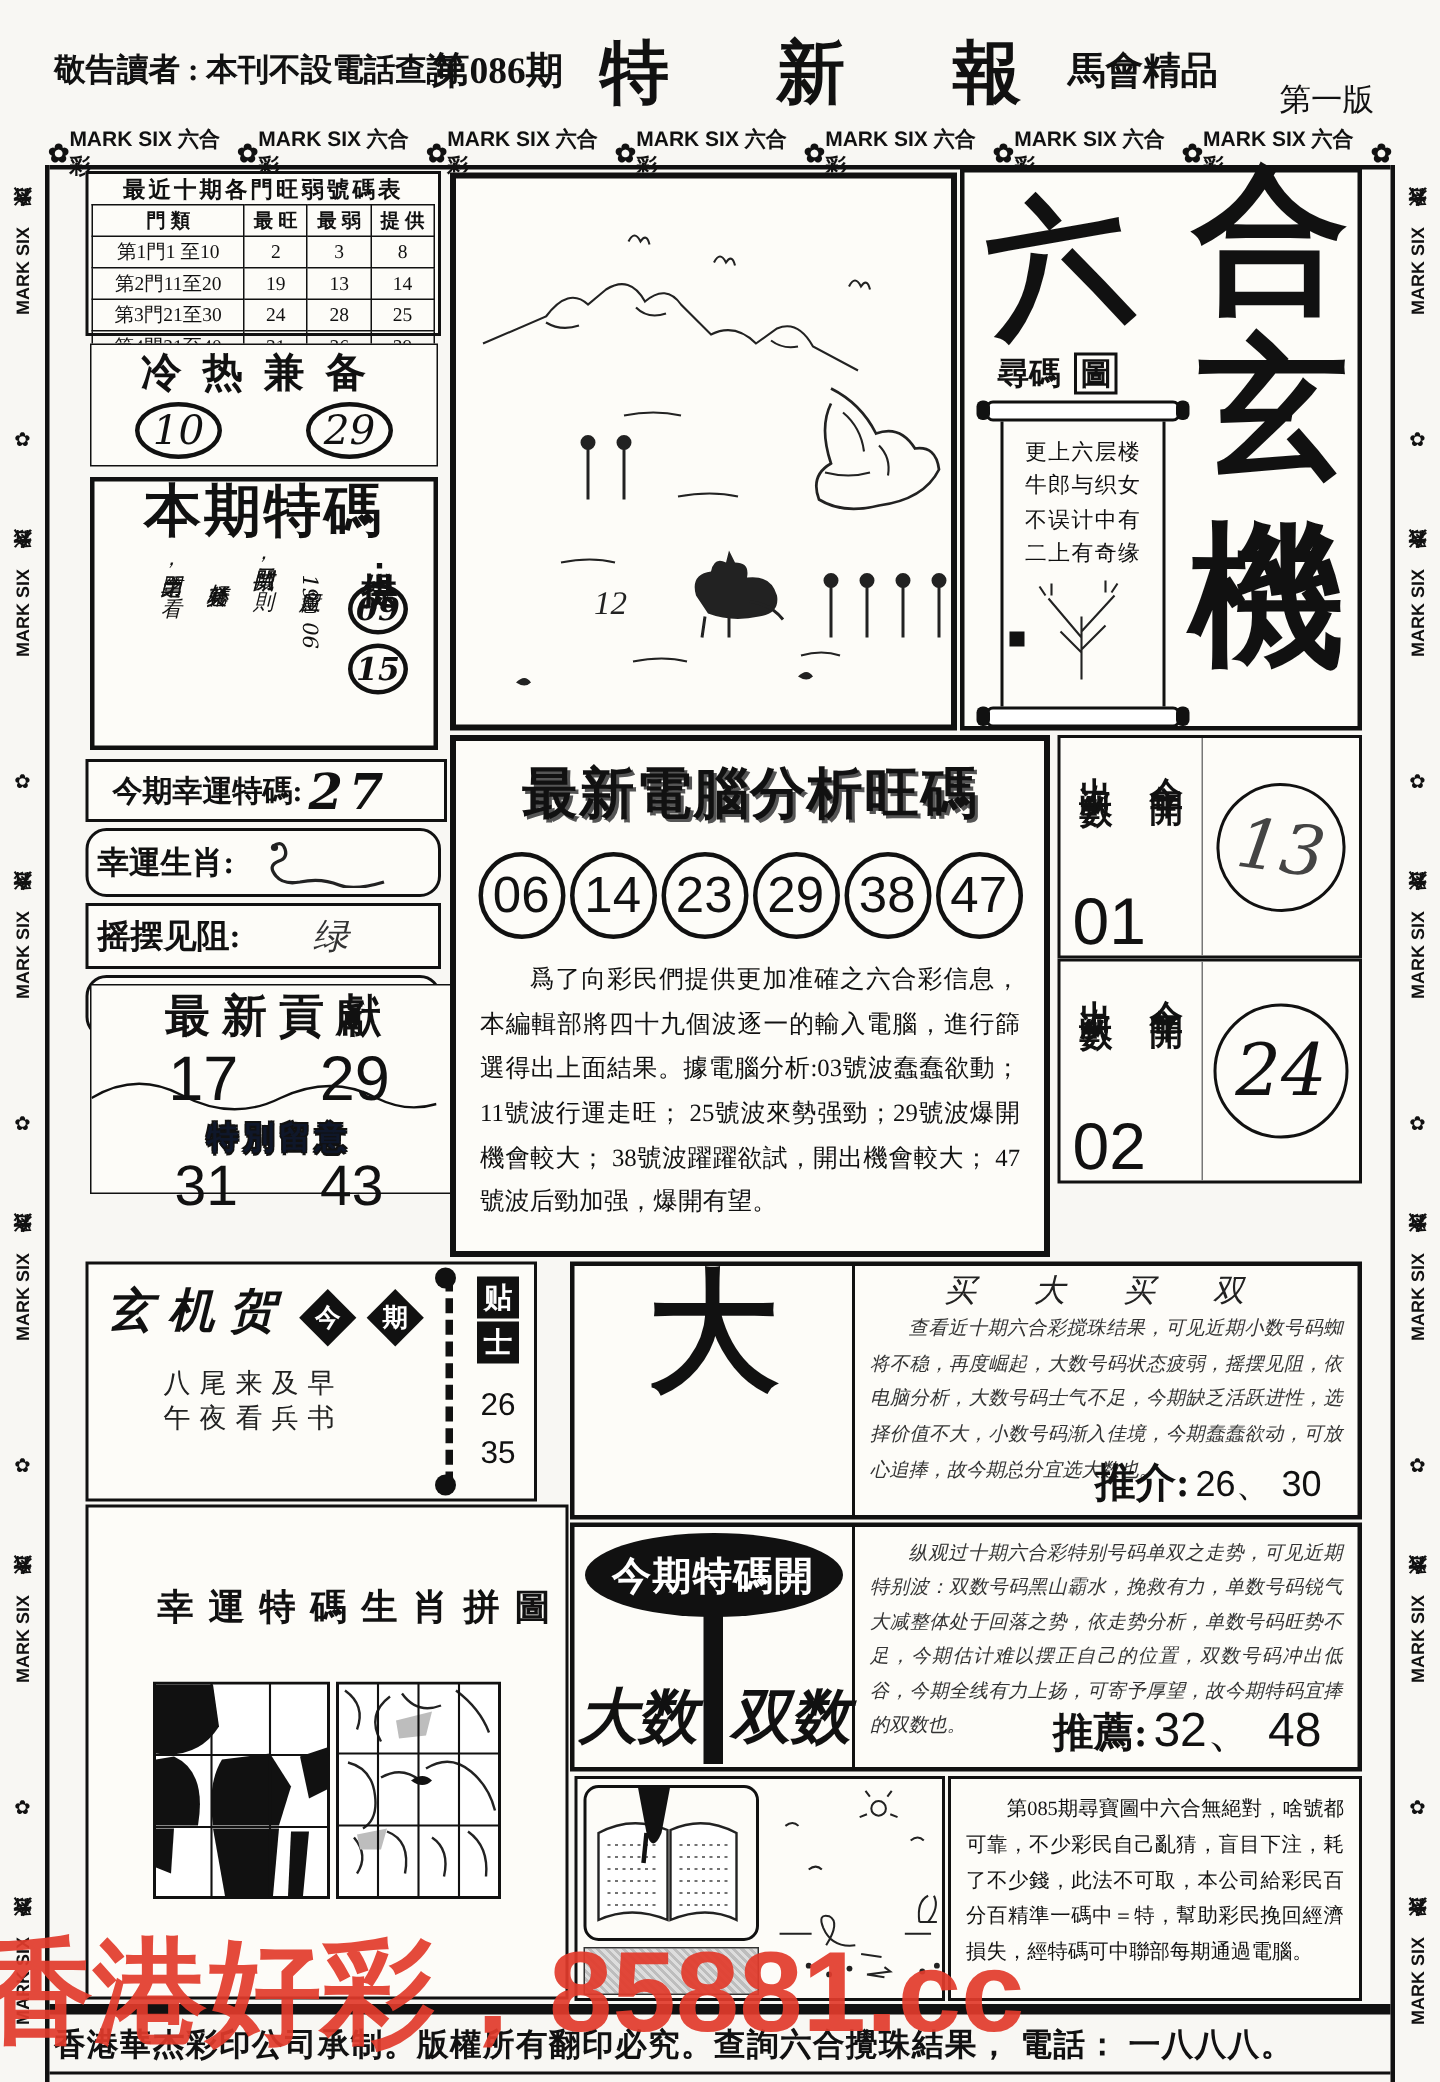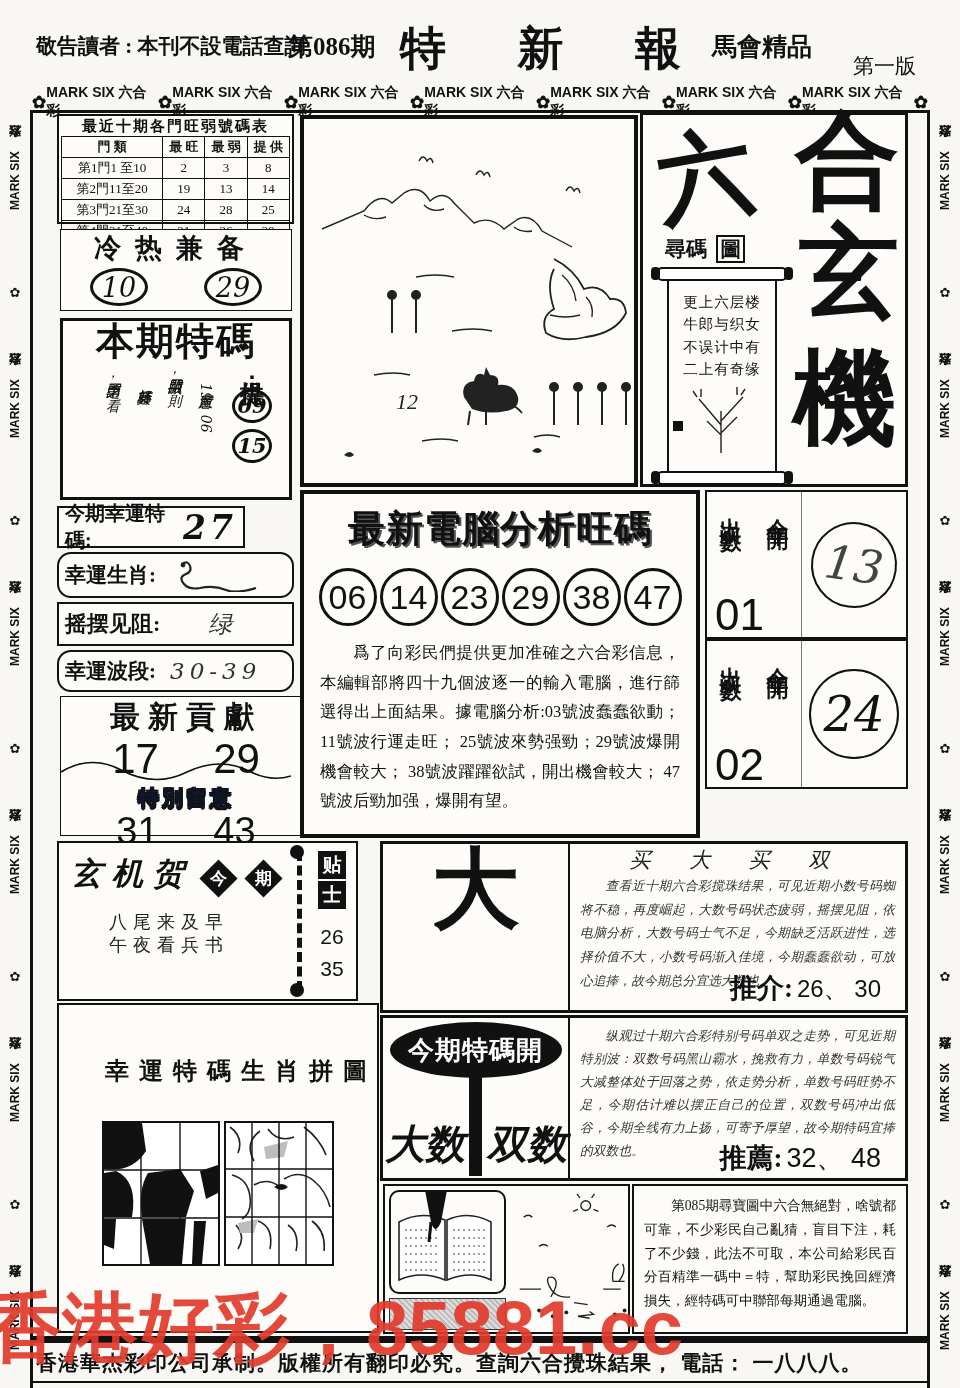--- a/index.html
+++ b/index.html
@@ -172,41 +172,41 @@
         <div style="margin-top:4px;">第三門之中，看</div>
       </div>
       <div style="width:62px;display:flex;flex-direction:column;align-items:center;">
         <div style="writing-mode:vertical-rl;font-size:24px;font-weight:bold;">提供：</div>
         <span class="circle hand" style="width:40px;height:34px;font-size:21px;font-weight:bold;margin-top:2px;">09</span>
         <span class="circle hand" style="width:40px;height:34px;font-size:21px;font-weight:bold;margin-top:6px;">15</span>
       </div>
     </div>
   </div>
 
-  <div class="box" style="left:57px;top:506px;width:188px;height:42px;display:flex;align-items:center;padding:0 6px;">
+  <div class="box" style="left:57px;top:506px;width:241px;height:42px;display:flex;align-items:center;padding:0 16px;">
     <span style="font-size:20px;font-weight:bold;">今期幸運特碼:</span>
     <span class="hand" style="font-size:33px;font-weight:bold;margin-left:4px;letter-spacing:4px;">27</span>
   </div>
   <div class="box" style="left:57px;top:552px;width:237px;height:46px;border-radius:14px;display:flex;align-items:center;padding:0 6px;">
     <span style="font-size:21px;font-weight:bold;">幸運生肖:</span>
     <svg width="90" height="34" viewBox="0 0 90 34" style="margin-left:14px;">
       <path d="M12 6 q6 -4 8 2 q2 6 -4 8 q-8 3 -2 10 q5 6 16 4 q14 -3 26 2 q10 4 30 -2" fill="none" stroke="#222" stroke-width="2.2"></path>
       <circle cx="13" cy="7" r="2.4" fill="#222"></circle>
     </svg>
   </div>
   <div class="box" style="left:57px;top:602px;width:237px;height:44px;display:flex;align-items:center;padding:0 6px;">
     <span style="font-size:22px;font-weight:900;">摇摆见阻:</span>
     <span class="hand" style="font-size:24px;margin-left:48px;color:#333;">绿</span>
   </div>
   <div class="box" style="left:57px;top:650px;width:237px;height:42px;border-radius:14px;display:flex;align-items:center;padding:0 6px;">
     <span style="font-size:21px;font-weight:bold;">幸運波段:</span>
     <span class="hand" style="font-size:23px;margin-left:14px;letter-spacing:5px;color:#333;">30-39</span>
   </div>
 
-  <div class="box" style="left:60px;top:696px;width:252px;height:140px;border-width:1px;">
+  <div class="box" style="left:60px;top:656px;width:252px;height:140px;border-width:1px;">
     <div class="ctr" style="font-size:30px;font-weight:900;letter-spacing:8px;">最新貢獻</div>
     <div style="position:relative;height:46px;">
       <div style="display:flex;justify-content:space-around;padding:0 24px;font-size:42px;line-height:1;" class="sans">
         <span>17</span>
         <span>29</span>
       </div>
       <svg width="230" height="40" viewBox="0 0 230 40" style="position:absolute;left:0;top:8px;">
         <path d="M0 26 q30 -18 60 -2 q34 18 66 2 q34 -16 64 0 q20 10 40 4" fill="none" stroke="#111" stroke-width="1.6"></path>
       </svg>
     </div>
@@ -407,21 +407,21 @@
     <div style="width:185px;border-right:2px solid #111;position:relative;">
       <div class="ellipse" style="width:172px;height:56px;font-size:26px;letter-spacing:1px;margin:4px auto 0 auto;">今期特碼開</div>
       <div style="position:absolute;left:86px;top:58px;width:13px;height:100px;background:#111;"></div>
       <div style="position:absolute;left:0;bottom:6px;width:84px;text-align:center;font-size:40px;font-weight:bold;" class="hand">大数</div>
       <div style="position:absolute;right:0;bottom:6px;width:82px;text-align:center;font-size:40px;font-weight:bold;" class="hand">双数</div>
     </div>
     <div style="flex:1;position:relative;padding:6px 10px 16px 10px;border-radius:30px;">
       <div class="hand para" style="font-size:12.8px;line-height:1.8;color:#333;">纵观过十期六合彩特别号码单双之走势，可见近期特别波：双数号码黑山霸水，挽救有力，单数号码锐气大减整体处于回落之势，依走势分析，单数号码旺势不足，今期估计难以摆正自己的位置，双数号码冲出低谷，今期全线有力上扬，可寄予厚望，故今期特码宜捧的双数也。</div>
       <div style="position:absolute;right:24px;bottom:2px;">
         <span style="font-size:27px;font-weight:900;">推薦:</span>
-        <span class="sans" style="font-size:27px;">32、 48</span>
+        <span class="sans" style="font-size:32px;">32、 48</span>
       </div>
     </div>
   </div>
 
   <div class="box" style="left:383px;top:1184px;width:247px;height:150px;display:flex;">
     <div style="width:120px;padding:4px;">
       <div style="border:2px solid #111;border-radius:10px;height:100px;position:relative;overflow:hidden;">
         <svg width="112" height="98" viewBox="0 0 112 98">
           <path d="M8 30 Q30 18 54 28 L54 88 Q30 78 8 88 Z M100 30 Q78 18 56 28 L56 88 Q80 78 100 88 Z" fill="#fff" stroke="#222" stroke-width="1.6"></path>
           <g stroke="#444" stroke-width="1" stroke-dasharray="2 3">

